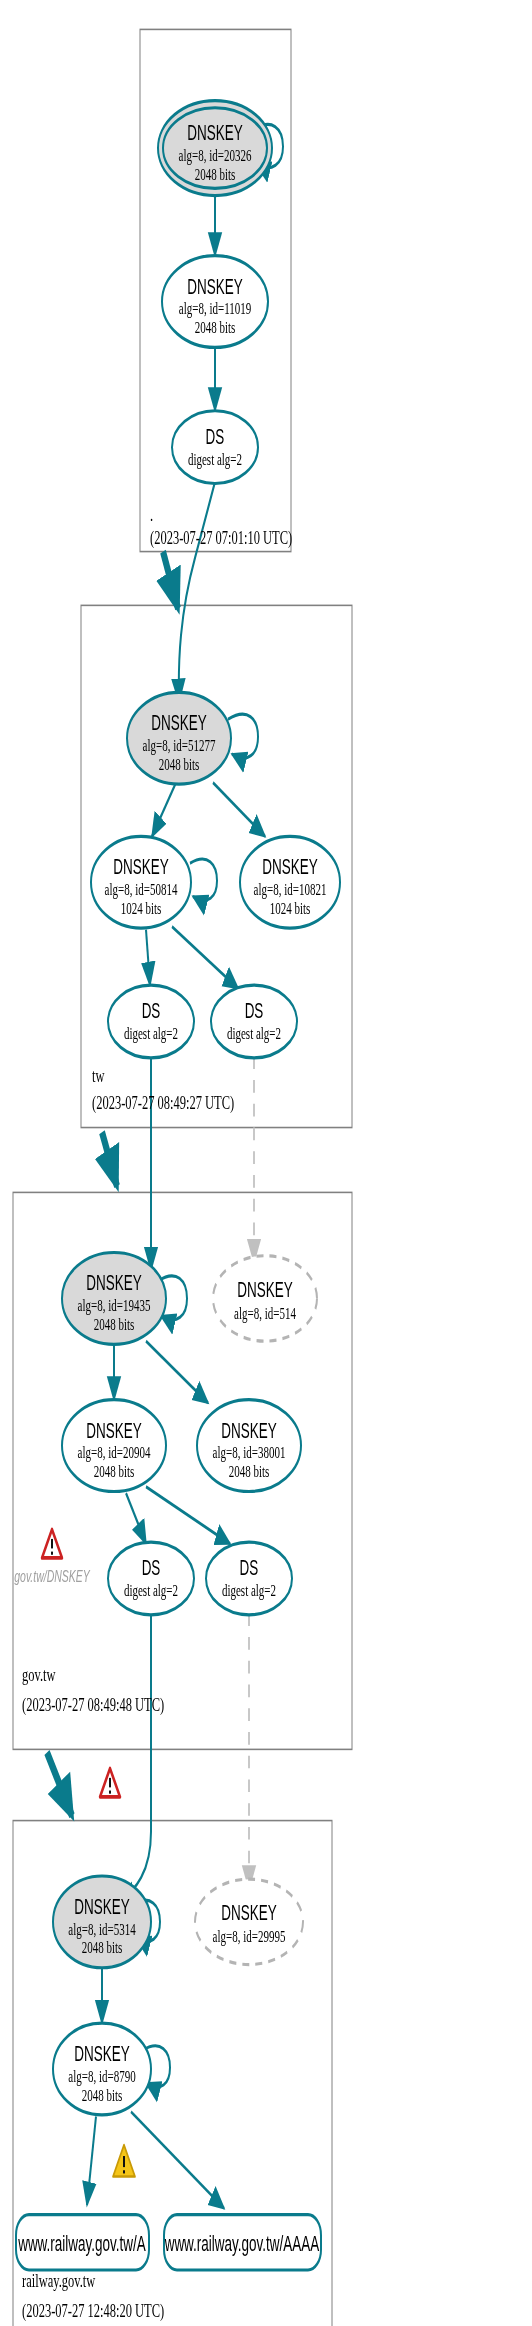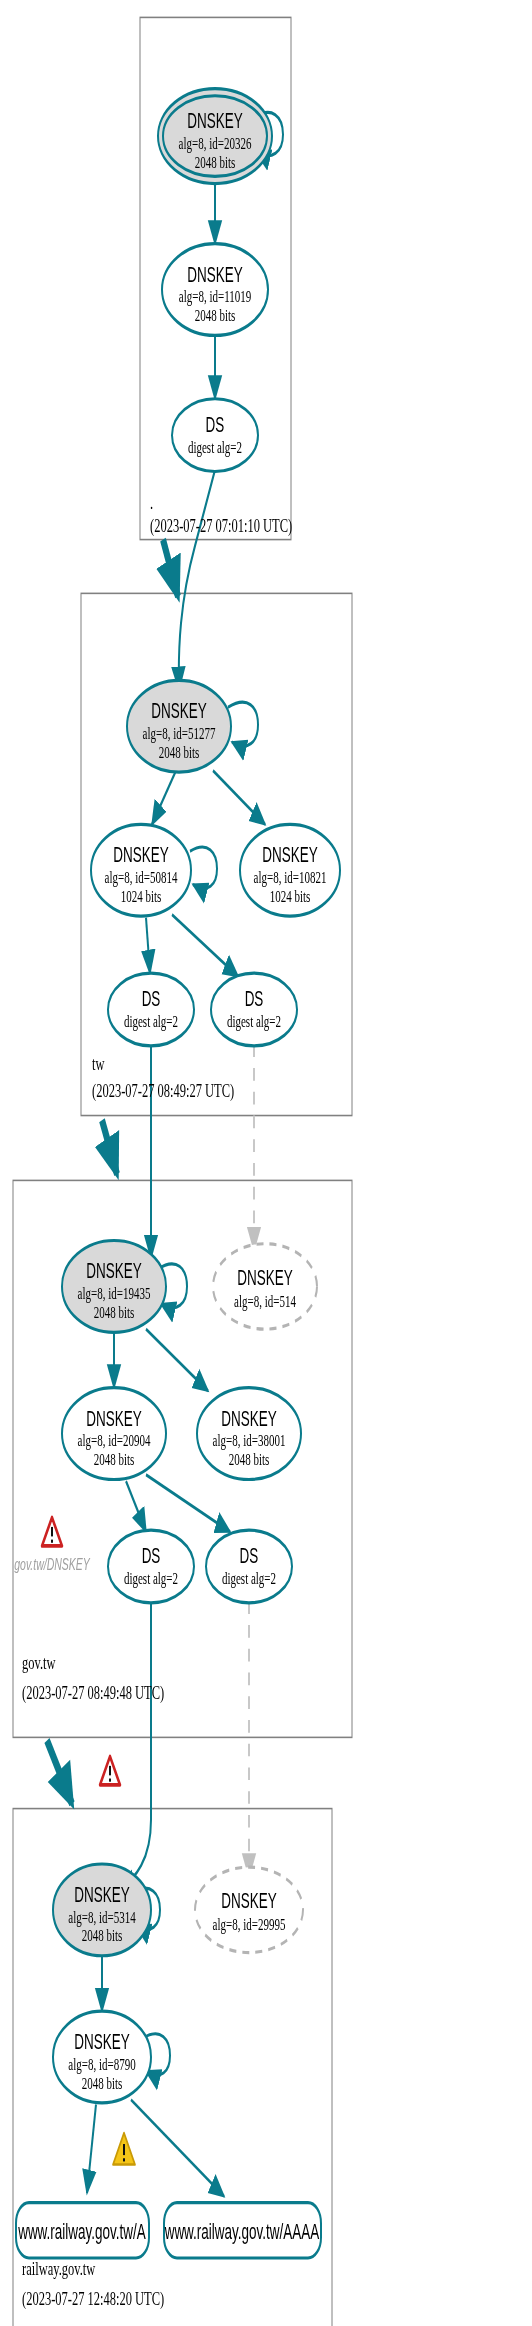--- a/index.html
+++ b/index.html
@@ -1,20 +1,20 @@
 <!DOCTYPE html>
 <html><head>
 <meta charset="utf-8">
 <style>
   html,body{margin:0;padding:0;background:#ffffff;}
   body{
     font-family:"Liberation Sans", sans-serif;
     width:532px;height:2326px;position:relative;overflow:hidden;
   }
-  #stage{position:absolute;left:0;top:0;width:532px;height:2098px;}
+  #stage{position:absolute;left:0;top:12px;width:532px;height:2098px;}
   svg#graph{position:absolute;left:0;top:0;width:532px;height:2326px;display:block;}
   .zone-rect{fill:#ffffff;stroke:#808080;stroke-width:1;}
   .node-ellipse{fill:#ffffff;stroke:#0a7b8c;stroke-width:2;}
   .node-ellipse.secure{fill:#d9d9d9;}
   .node-ellipse.dashed{fill:#ffffff;stroke:#b4b4b4;stroke-width:2;stroke-dasharray:7 6;}
   .node-rrset{fill:#ffffff;stroke:#0a7b8c;stroke-width:2;}
   .edge{fill:none;stroke:#0a7b8c;stroke-width:2;}
   .edge-thick{fill:none;stroke:#0a7b8c;stroke-width:6;}
   .edge-dashed{fill:none;stroke:#c8c8c8;stroke-width:2;stroke-dasharray:8 7;}
   .t-title{font-family:"Liberation Sans", sans-serif;font-size:13.5px;fill:#000000;text-anchor:middle;}

